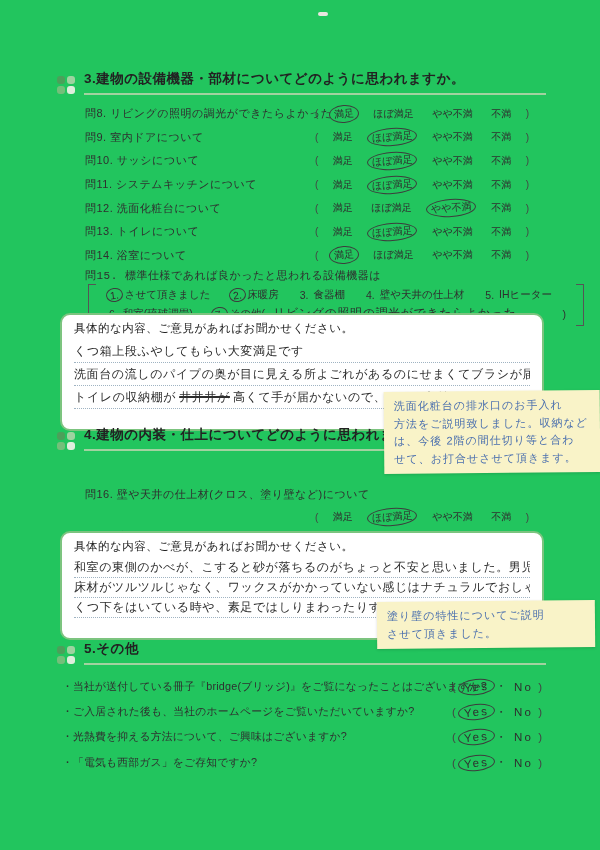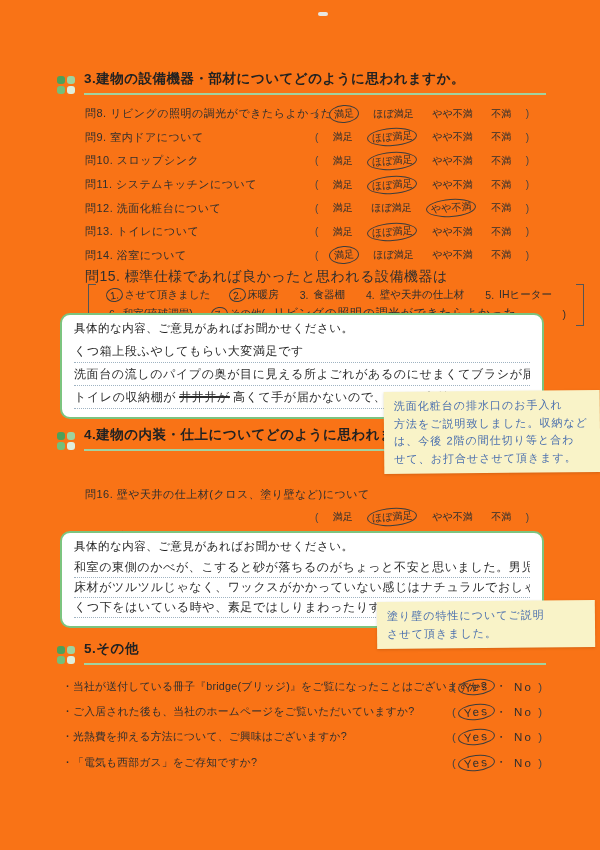--- a/index.html
+++ b/index.html
@@ -1,17 +1,17 @@
 <!DOCTYPE html>
 <html style="--underline_green: #a2d2a0; --box_green: #7cc47f; --icon_green_dark: #4ca05a; --icon_green_mid: #9ed3a0; --icon_green_light: #74bf7a; --icon_green_pale: #dfeedd; --sticky_yellow: #f9f3c8; --ink_blue: #4a6fae; --ink_black: #2d2d2d;"><head>
 <meta charset="utf-8">
 <style>
   html,body{margin:0;padding:0;background:#e8e8e8;}
   .page{
-    position:relative;width:600px;height:850px;background:#f97316;
+    position:relative;width:600px;height:850px;background:#22c55e;
     font-family:"Liberation Sans","DejaVu Sans",sans-serif;color:#2f2f2f;
     margin:0 auto;overflow:hidden;box-shadow:0 0 4px rgba(0,0,0,.2);
   }
   
   .sec-header{position:absolute;left:57px;right:54px;display:flex;align-items:flex-end;gap:9px;}
   .icon-grid{width:18px;height:18px;display:grid;grid-template-columns:8px 8px;grid-template-rows:8px 8px;gap:2px;margin-bottom:1px;flex:0 0 auto;}
   .icon-grid i{display:block;border-radius:3px;}
   .icon-grid i:nth-child(1){background:var(--icon_green_dark);}
   .icon-grid i:nth-child(2){background:var(--icon_green_mid);}
   .icon-grid i:nth-child(3){background:var(--icon_green_light);}
@@ -20,32 +20,32 @@
     border-bottom:2px solid var(--underline_green);padding-bottom:5px;letter-spacing:0.5px;}
   
   .qblock{position:absolute;left:85px;right:55px;}
   .qrow{position:relative;height:23.6px;display:flex;align-items:center;font-size:11px;}
   .qlabel{letter-spacing:0.5px;white-space:nowrap;}
   .opts{position:absolute;left:230px;width:214px;display:flex;justify-content:space-between;align-items:center;font-size:10px;}
   .opt{white-space:nowrap;padding:1px 4px;}
   .pp{color:#444;}
   .circled{border:1.4px solid #3d3d3d;border-radius:50%;transform:rotate(-4deg);}
   
-  .q15-label{position:absolute;left:85px;font-size:14px;letter-spacing:0.5px;}
+  .q15-label{position:absolute;left:85px;font-size:11px;letter-spacing:0.5px;font-family:Liberation Mono, monospace;}
   .q15-box{position:absolute;left:88px;right:56px;display:flex;align-items:stretch;}
   .brk{width:7px;flex:0 0 auto;border:1.6px solid #555;}
   .brk-l{border-right:none;}
   .brk-r{border-left:none;}
   .q15-content{flex:1;padding:1px 10px;font-size:10.5px;}
   .q15-line{display:flex;align-items:center;height:19px;gap:4px;white-space:nowrap;}
   .q15-item{margin-right:14px;display:inline-flex;align-items:center;gap:2px;}
   .q15-num{display:inline-block;padding:0 3px;}
   .q15-num.circled{transform:rotate(-7deg);}
   
-  .comment-box{position:absolute;left:60px;width:456px;border:2px solid var(--box_green);border-radius:10px;padding:6px 12px 8px 12px;background:#fff;}
+  .comment-box{position:absolute;left:60px;width:456px;border:2px solid var(--box_green);border-radius:10px;padding:6px 12px 20px 12px;background:#fff;}
   .comment-prompt{font-size:11.5px;color:#222;height:19px;letter-spacing:0.5px;}
   .hand{color:var(--ink_black);font-size:12px;letter-spacing:0.6px;}
   .hand-line{border-bottom:1px dotted #9fb3c2;white-space:nowrap;overflow:hidden;}
   .hl-22{height:22px;line-height:22px;}
   .hl-19{height:19px;line-height:19px;}
   .struck{text-decoration:line-through;text-decoration-thickness:2px;margin:0 3px;}
   
   .sticky{position:absolute;background:var(--sticky_yellow);color:var(--ink_blue);
     padding:6px 10px;font-size:11px;letter-spacing:1px;box-shadow:0 1px 3px rgba(0,0,0,.15);z-index:5;transform:rotate(-0.5deg);}
   .sticky div{line-height:17.5px;white-space:nowrap;}
@@ -92,21 +92,21 @@
       <span class="opts">
         <span class="pp">(</span>
         <span class="opt">満足</span>
         <span class="opt circled">ほぼ満足</span>
         <span class="opt">やや不満</span>
         <span class="opt">不満</span>
         <span class="pp">)</span>
       </span>
     </div>
     <div class="qrow">
-      <span class="qlabel">問10. スロップシンク</span>
+      <span class="qlabel">問10. サッシについて</span>
       <span class="opts">
         <span class="pp">(</span>
         <span class="opt">満足</span>
         <span class="opt circled">ほぼ満足</span>
         <span class="opt">やや不満</span>
         <span class="opt">不満</span>
         <span class="pp">)</span>
       </span>
     </div>
     <div class="qrow">

